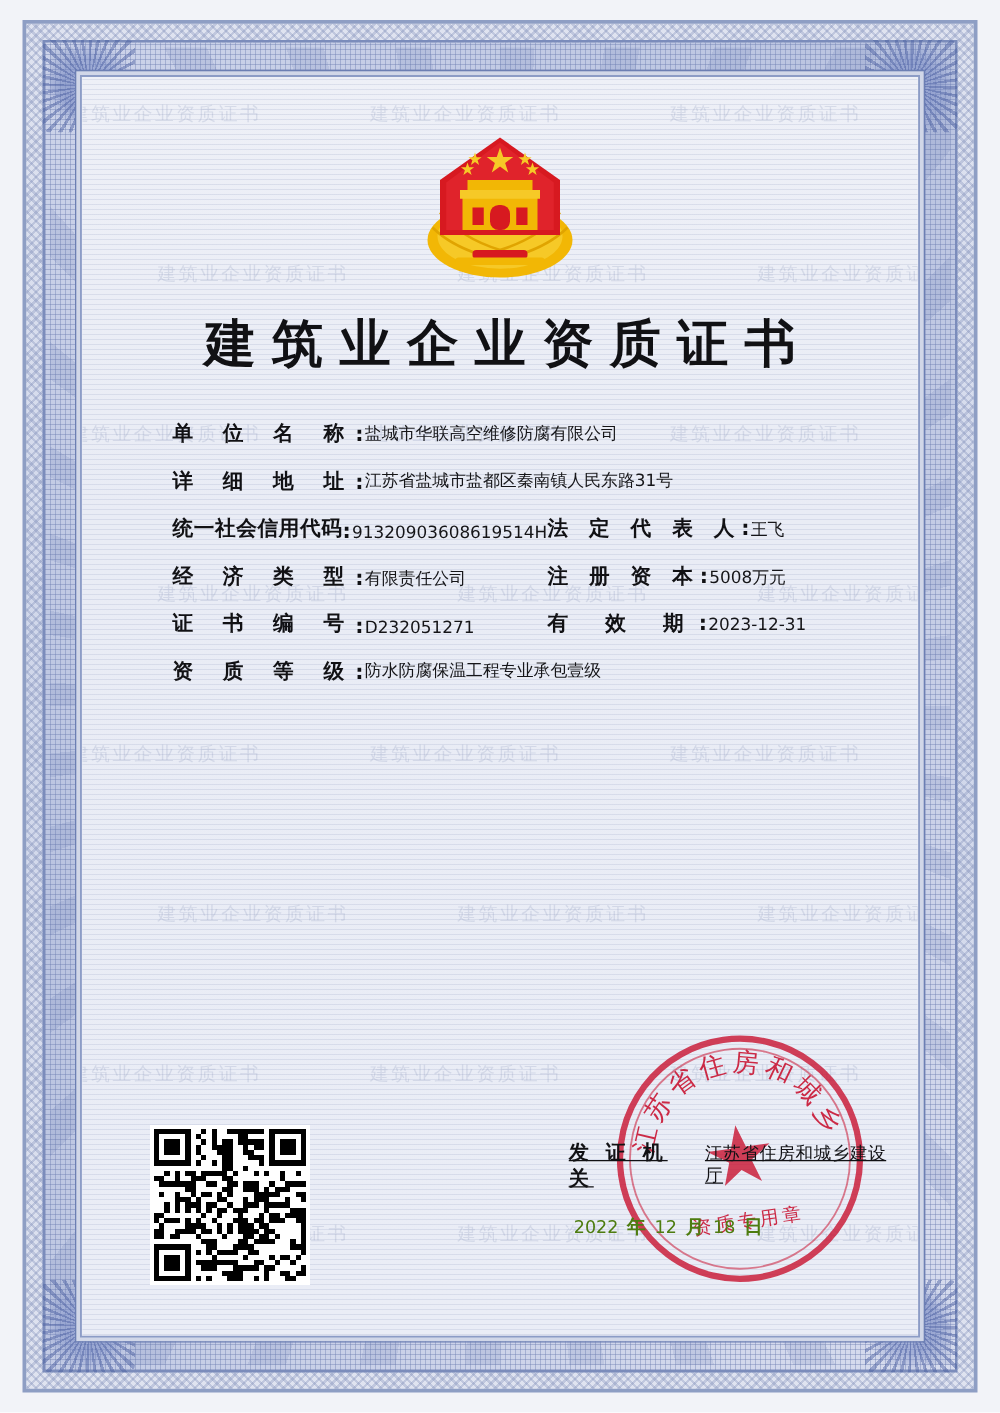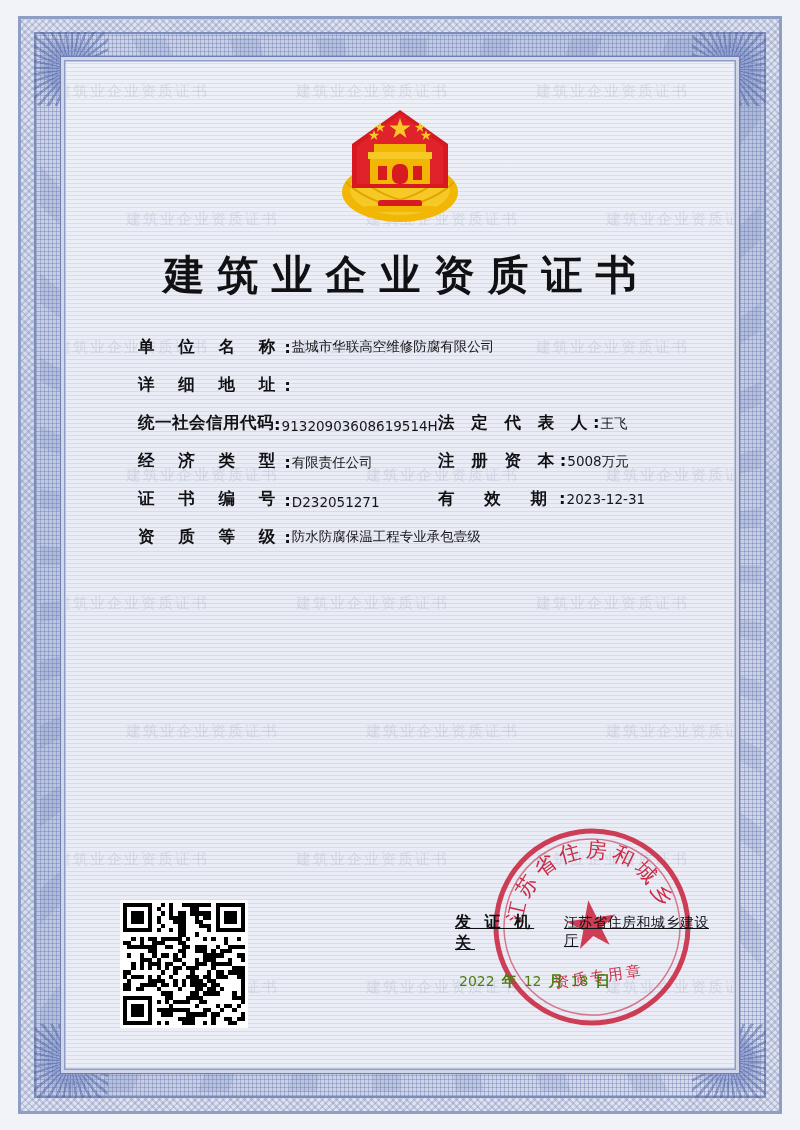--- a/index.html
+++ b/index.html
@@ -331,20 +331,21 @@
         <span class="lbl spread4">单 位 名 称</span>
         <span class="colon">:</span>
         <span class="val">盐城市华联高空维修防腐有限公司</span>
       </div>
     </div>
 
     <div class="row">
       <div class="cell">
         <span class="lbl spread4">详 细 地 址</span>
         <span class="colon">:</span>
+        <span class="val">江苏省盐城市盐都区秦南镇人民东路31号</span>
       </div>
     </div>
 
     <div class="row">
       <div class="col-left">
         <span class="lbl tight">统一社会信用代码</span>
         <span class="colon">:</span>
         <span class="val">91320903608619514H</span>
       </div>
       <div class="col-right">

